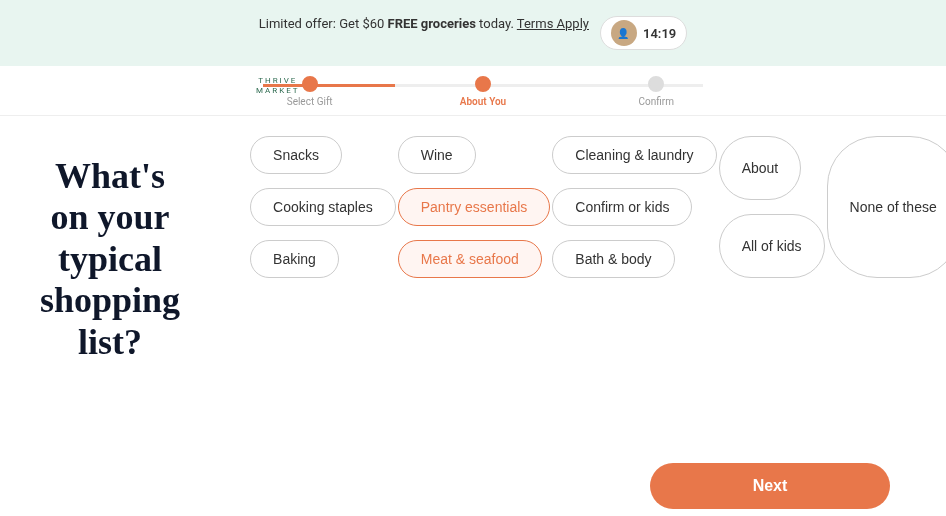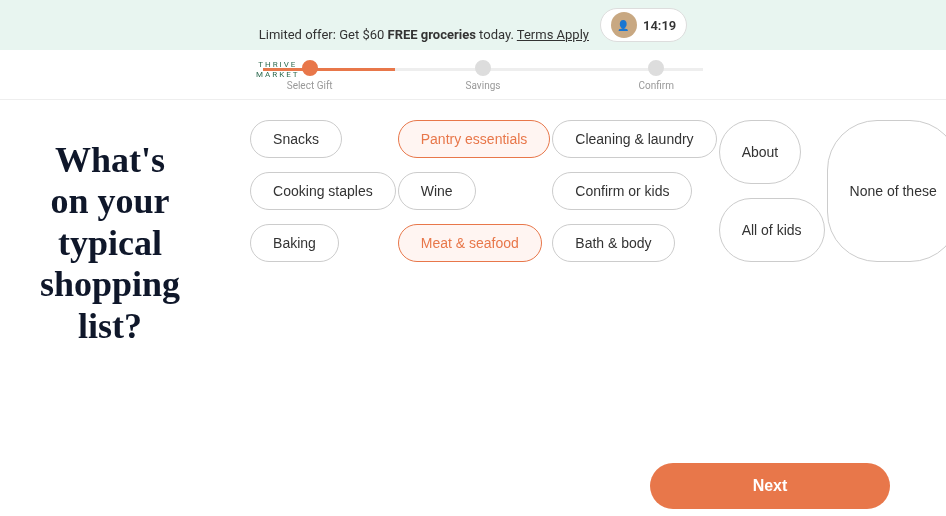--- a/index.html
+++ b/index.html
@@ -10,25 +10,25 @@
       width: 946px;
       height: 516px;
       overflow: hidden;
       position: relative;
     }
 
     
     #top-banner {
       background: #e8f5f0;
       text-align: center;
-      padding: 8px 16px;
+      padding: 16px 16px;
       font-size: 13px;
       color: #333;
       display: flex;
-      align-items: flex-end;
+      align-items: flex-start;
       justify-content: center;
       gap: 11px;
       position: relative;
     }
 
     #top-banner a {
       color: #333;
       text-decoration: underline;
     }
 
@@ -264,22 +264,22 @@
   </div>
   <div class="progress-steps">
     <div class="progress-bar-track">
       <div class="progress-bar-fill"></div>
     </div>
     <div class="step-item">
       <div class="step-dot completed"></div>
       <span class="step-label">Select Gift</span>
     </div>
     <div class="step-item">
-      <div class="step-dot"></div>
-      <span class="step-label">Savings</span>
+      <div class="step-dot active"></div>
+      <span class="step-label active">About You</span>
     </div>
     <div class="step-item">
       <div class="step-dot"></div>
       <span class="step-label">Confirm</span>
     </div>
   </div>
 </div>
 
 <div id="main">
   <div id="left-panel">
@@ -287,22 +287,22 @@
   </div>
 
   <div id="right-panel">
     <div class="options-grid">
       <div class="options-row">
         <button class="option-pill">Snacks</button>
         <button class="option-pill">Cooking staples</button>
         <button class="option-pill">Baking</button>
       </div>
       <div class="options-row">
+        <button class="option-pill">Wine</button>
         <button class="option-pill selected">Pantry essentials</button>
-        <button class="option-pill">Wine</button>
         <button class="option-pill selected">Meat &amp; seafood</button>
       </div>
       <div class="options-row">
         <button class="option-pill">Cleaning &amp; laundry</button>
         <button class="option-pill">Confirm or kids</button>
         <button class="option-pill">Bath &amp; body</button>
       </div>
       <div class="options-row">
         <button class="option-pill">About</button>
         <button class="option-pill">All of kids</button>

